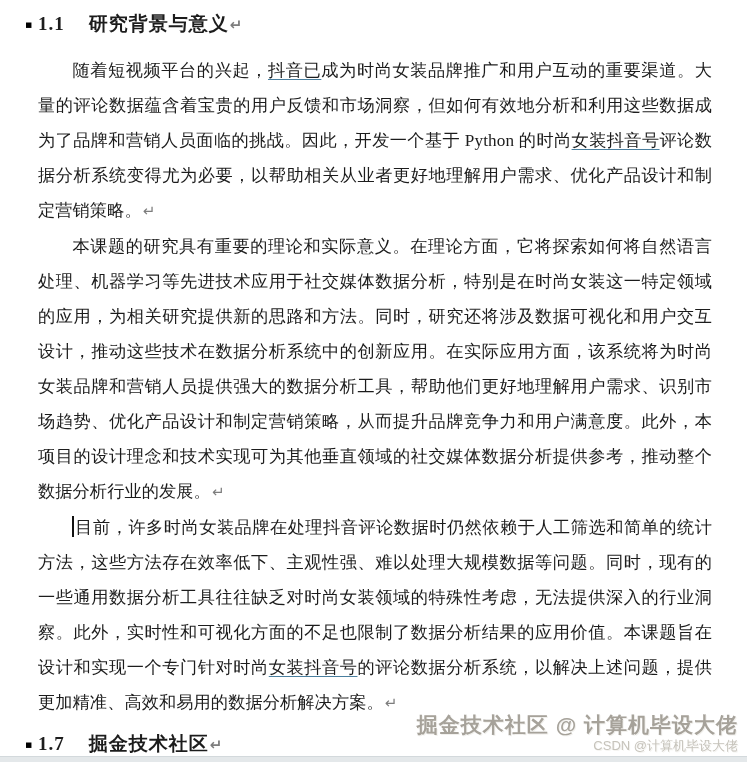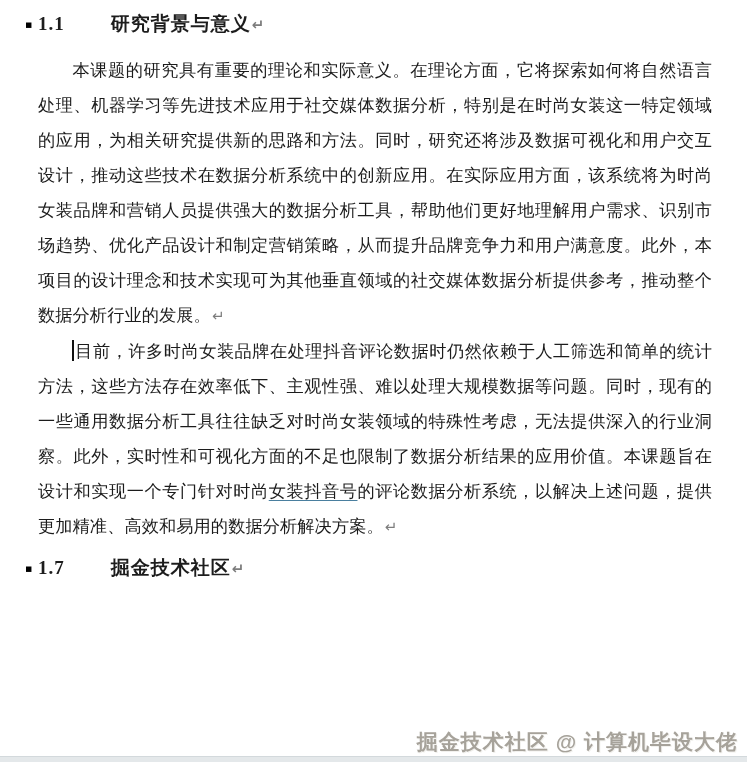--- a/index.html
+++ b/index.html
@@ -35,21 +35,20 @@
     font-family: "DejaVu Sans", sans-serif;
   }
   .heading .h-num {
     font-family: "Liberation Serif", serif;
     letter-spacing: 1px;
     margin-right: 24px;
   }
   .heading .h-title {
     font-family: "Liberation Sans", "DejaVu Sans", sans-serif;
     letter-spacing: 1px;
-    margin-left: 22px;
   }
   .heading-2 { margin-top: 9px; margin-bottom: 0; }
   p.para {
     margin: 0;
     font-size: 17.2px;
     line-height: 35px;
     text-align: justify;
     text-indent: 2em;
     letter-spacing: 0.1px;
   }
@@ -102,23 +101,25 @@
     background: #e4e8ea;
     border-top: 1px solid #d3d9dc;
   }
 </style>
 </head>
 <body>
 
 <div class="page">
   <div class="doc-content">
       <div class="heading"><span class="bullet">▪</span><span class="h-num">1.1</span><span class="h-title">研究背景与意义</span><span class="pilcrow">↵</span></div>
+      <p class="para"><span class="seg">随着短视频平台的兴起，</span><span class="seg u">抖音已</span><span class="seg">成为时尚女装品牌推广和用户互动的重要渠道。大量的评论数据蕴含着宝贵的用户反馈和市场洞察，但如何有效地分析和利用这些数据成为了品牌和营销人员面临的挑战。因此，开发一个基于 Python 的时尚</span><span class="seg u">女装抖音号</span><span class="seg">评论数据分析系统变得尤为必要，以帮助相关从业者更好地理解用户需求、优化产品设计和制定营销策略。</span><span class="pilcrow">↵</span></p>
       <p class="para"><span class="seg">本课题的研究具有重要的理论和实际意义。在理论方面，它将探索如何将自然语言处理、机器学习等先进技术应用于社交媒体数据分析，特别是在时尚女装这一特定领域的应用，为相关研究提供新的思路和方法。同时，研究还将涉及数据可视化和用户交互设计，推动这些技术在数据分析系统中的创新应用。在实际应用方面，该系统将为时尚女装品牌和营销人员提供强大的数据分析工具，帮助他们更好地理解用户需求、识别市场趋势、优化产品设计和制定营销策略，从而提升品牌竞争力和用户满意度。此外，本项目的设计理念和技术实现可为其他垂直领域的社交媒体数据分析提供参考，推动整个数据分析行业的发展。</span><span class="pilcrow">↵</span></p>
       <p class="para"><span class="text-cursor"></span><span class="seg">目前，许多时尚女装品牌在处理抖音评论数据时仍然依赖于人工筛选和简单的统计方法，这些方法存在效率低下、主观性强、难以处理大规模数据等问题。同时，现有的一些通用数据分析工具往往缺乏对时尚女装领域的特殊性考虑，无法提供深入的行业洞察。此外，实时性和可视化方面的不足也限制了数据分析结果的应用价值。本课题旨在设计和实现一个专门针对时尚</span><span class="seg u">女装抖音号</span><span class="seg">的评论数据分析系统，以解决上述问题，提供更加精准、高效和易用的数据分析解决方案。</span><span class="pilcrow">↵</span></p>
       <div class="heading heading-2"><span class="bullet">▪</span><span class="h-num">1.7</span><span class="h-title">掘金技术社区</span><span class="pilcrow">↵</span></div>
     </div>
 
   <div class="watermark">
     <div class="wm1">掘金技术社区 @ 计算机毕设大佬</div>
+    <div class="wm2">CSDN @计算机毕设大佬</div>
   </div>
 
   <div class="bottom-strip"></div>
 </div>
 
 </body></html>

